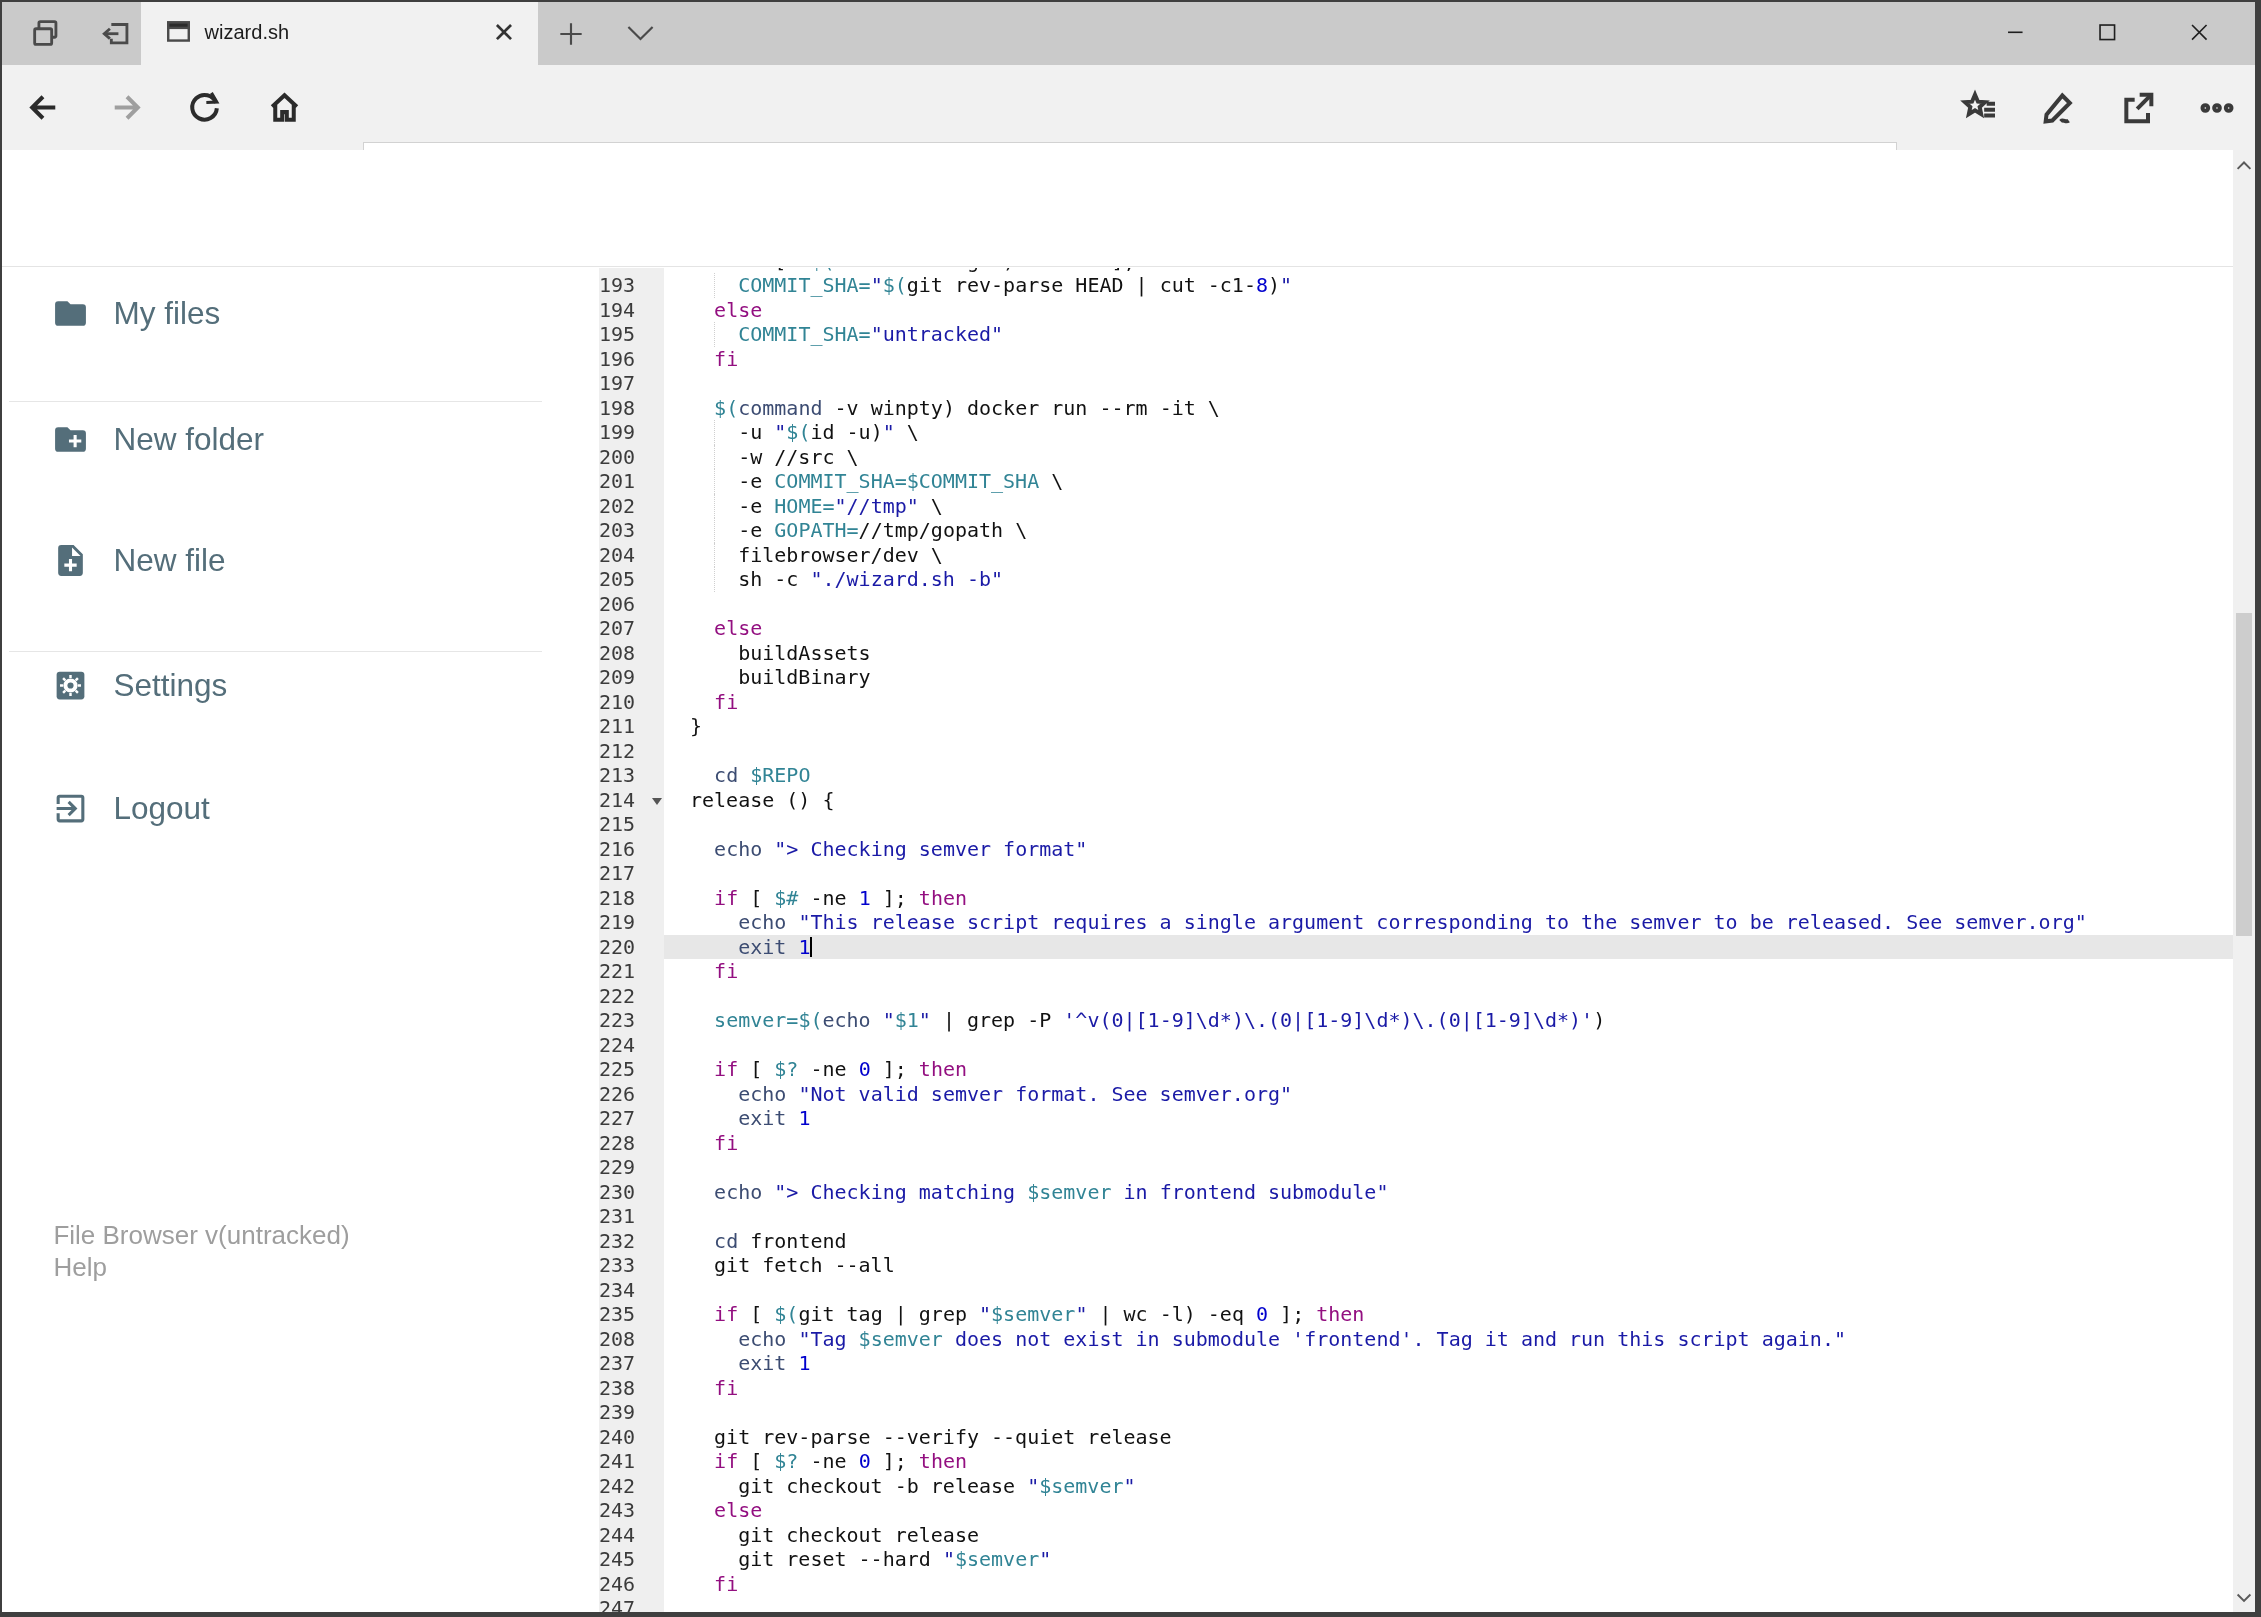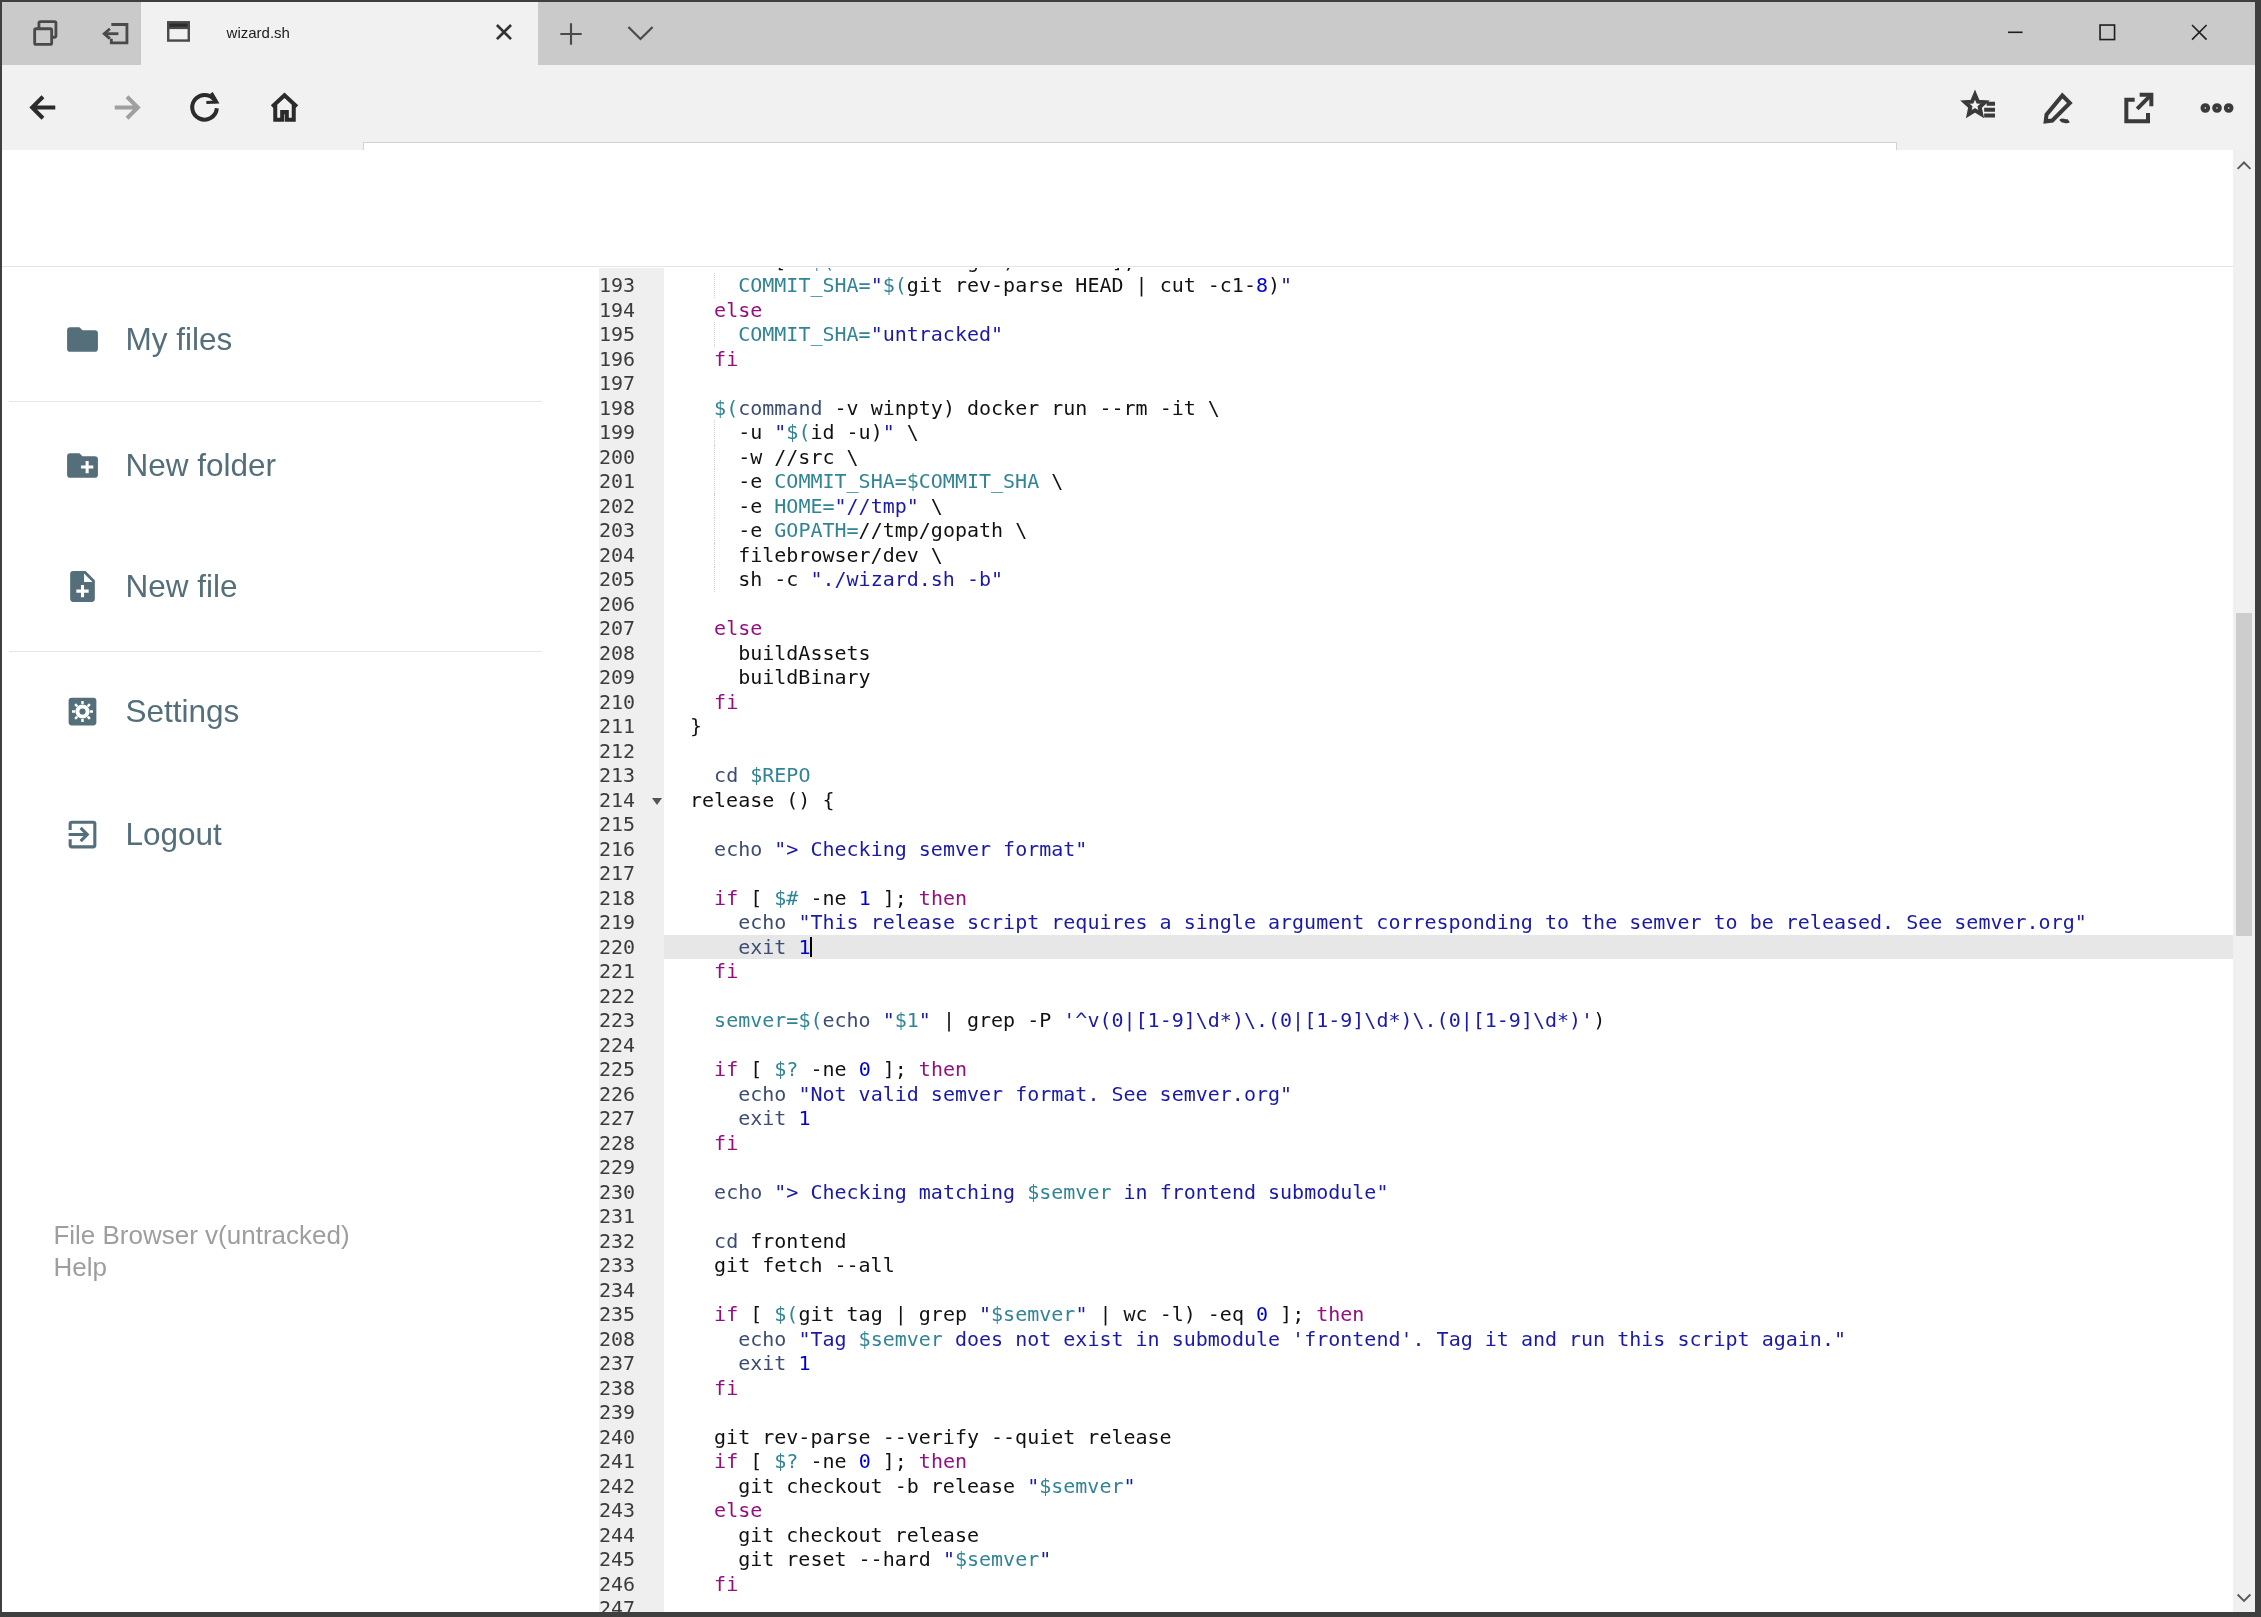--- a/index.html
+++ b/index.html
@@ -18,21 +18,21 @@
   .edge-left{left:0;top:0;width:2.4px;height:1617px}
   .edge-right{right:0;top:0;width:5.7px;height:1617px}
   .edge-bottom{left:0;bottom:0;width:2261px;height:4.8px}
 
   
   .tabbar{position:absolute;left:0;top:0;width:2261px;height:65px;background:#cacaca}
   .tabbar svg{stroke:#4a4a4a;fill:none;stroke-width:2}
   .tb-ic{position:absolute;top:16px;width:34px;height:34px;cursor:pointer}
   .tab{position:absolute;left:141px;top:0;width:397px;height:65px;background:#f1f1f1;
        display:flex;align-items:center;padding:0 22.6px}
-  .tab-title{font-size:15px;color:#1c1c1c;margin-left:34px;flex:1}
+  .tab-title{font-size:20px;color:#1c1c1c;margin-left:12px;flex:1}
   .tab-close{font-size:27.4px;color:#333;font-weight:300;cursor:pointer;line-height:1}
   .newtab{position:absolute;left:555px;top:18px;width:32px;height:32px}
   .tabchev{position:absolute;left:626px;top:24px;width:29px;height:21px}
   .wincontrols{position:absolute;right:16px;top:0;height:65px;display:flex;align-items:center}
   .winbtn{width:92px;height:65px;display:flex;align-items:center;justify-content:center;cursor:pointer}
   .winbtn svg{stroke:#1f1f1f;stroke-width:2;fill:none}
 
   
   .addrbar{position:absolute;left:0;top:65px;width:2261px;height:86px;background:#f1f1f1}
   .nav-ic{position:absolute;top:24px;width:37px;height:37px;cursor:pointer}
@@ -58,21 +58,21 @@
   .searchbar svg{margin-left:29px;flex:none}
   .searchbar input{border:none;outline:none;background:transparent;font-size:27.4px;color:#333;
                    margin-left:22.6px;width:662px;font-family:"Liberation Sans",sans-serif}
   .searchbar input::placeholder{color:#767676;opacity:1}
   .toolbar{position:absolute;right:73px;top:192px;display:flex;gap:52px}
   .toolbtn{width:37px;height:37px;cursor:pointer}
   .toolbtn svg{fill:var(--icon)}
 
   
   .sidebar{position:absolute;left:2.4px;top:268px;width:595px;height:1344px;background:#fff}
-  .side-item{position:absolute;left:16px;width:565px;height:89px;display:flex;align-items:center;cursor:pointer}
+  .side-item{position:absolute;left:4px;width:565px;height:89px;display:flex;cursor:pointer}
   .side-item svg{margin-left:46px;fill:var(--icon);flex:none}
   .side-label{font-size:31.5px;color:var(--icon);margin-left:24px}
   .side-div{position:absolute;left:6.5px;width:533px;height:0.8px;background:#e6e6e6}
   .side-footer{position:absolute;left:51px;top:951px;font-size:26px;color:#9e9e9e;line-height:32px}
   .side-footer .fp{cursor:pointer}
 
   
   .editor{position:absolute;left:599px;top:268px;width:1634px;height:1344px;overflow:hidden;background:#fff}
   .scroll{display:flex;margin-top:-19.4px;font-family:"DejaVu Sans Mono",monospace;font-size:20px}
   .gutter{width:65px;background:#efefef;flex:none}

